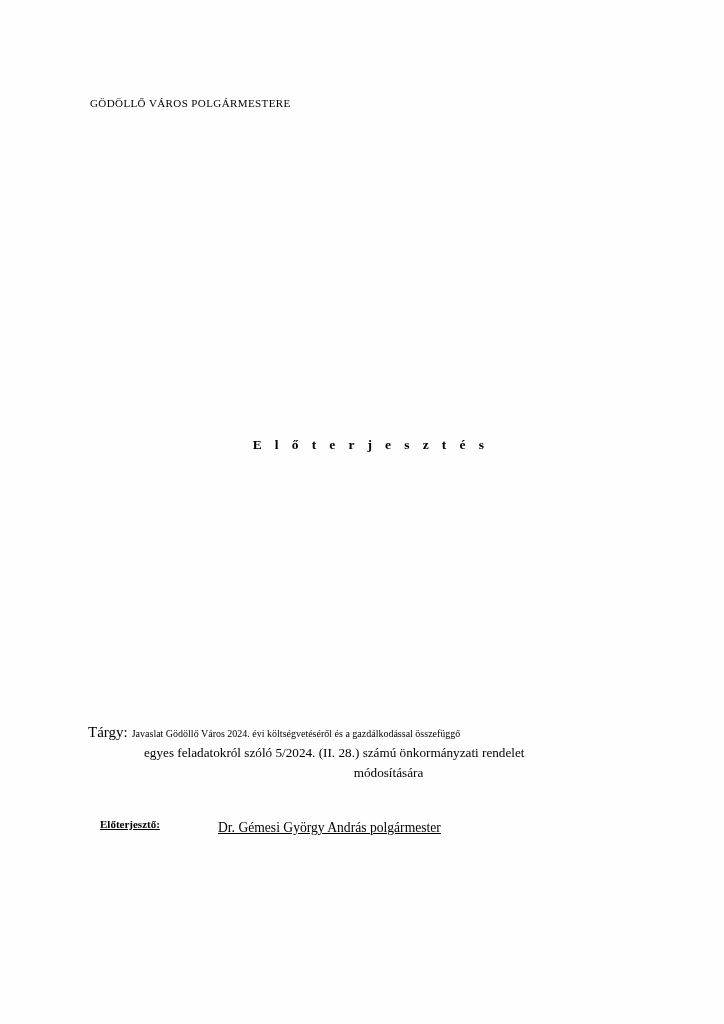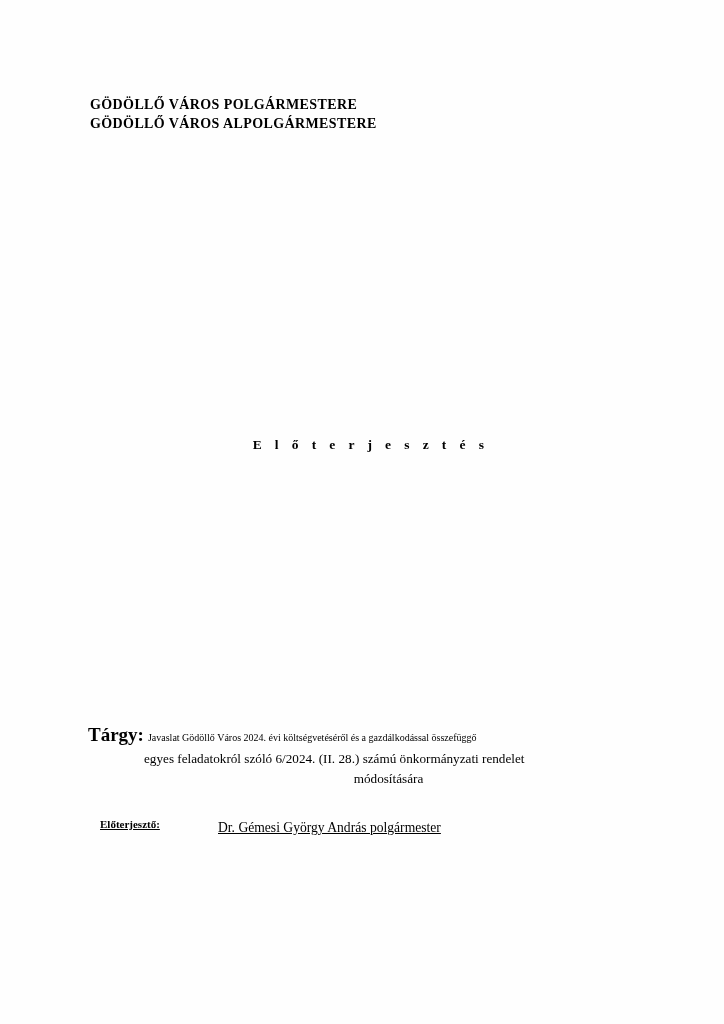--- a/index.html
+++ b/index.html
@@ -21,22 +21,22 @@
     background: #fefefe;
   }
   .header-block {
     position: absolute;
     left: 90px;
     top: 96px;
     line-height: 1.35;
   }
   .header-line {
     font-family: "Liberation Serif", serif;
-    font-weight: bold;
-    font-size: 14px;
+    font-weight: normal;
+    font-size: 11px;
     letter-spacing: 0.4px;
     white-space: nowrap;
   }
   .doc-type {
     position: absolute;
     left: 16px;
     right: 0;
     top: 437px;
     text-align: center;
     font-weight: bold;
@@ -51,22 +51,22 @@
     width: 545px;
   }
   .subject-row {
     display: block;
     text-align: justify;
     text-justify: inter-word;
     font-size: 13.2px;
     line-height: 1.52;
   }
   .subject-label {
-    font-weight: bold;
-    font-size: 19px;
+    font-weight: normal;
+    font-size: 15px;
     margin-right: 4px;
   }
   .subject-text {
     font-size: 10px;
   }
   .subject-cont {
     display: block;
     margin-left: 56px;
     text-align: justify;
     text-justify: inter-word;
@@ -109,28 +109,27 @@
     text-decoration: underline;
   }
 </style>
 </head>
 <body>
 
 <div class="page">
 
   <div class="header-block">
     <div class="header-line">GÖDÖLLŐ VÁROS POLGÁRMESTERE</div>
-    <div class="header-line">GÖDÖLLŐ VÁROS ALPOLGÁRMESTERE</div>
   </div>
 
   <div class="doc-type">E l ő t e r j e s z t é s</div>
 
   <div class="subject-block">
     <span class="subject-row"><span class="subject-label">Tárgy:</span><span class="subject-text">Javaslat Gödöllő Város 2024. évi költségvetéséről és a gazdálkodással összefüggő</span></span>
-    <span class="subject-cont">egyes feladatokról szóló 6/2024. (II. 28.) számú önkormányzati rendelet</span>
+    <span class="subject-cont">egyes feladatokról szóló 5/2024. (II. 28.) számú önkormányzati rendelet</span>
     <span class="subject-cont2">módosítására</span>
   </div>
 
   <div class="presenter-block">
     <span class="presenter-label">Előterjesztő:</span>
     <span class="presenter-names">
       <span class="presenter-name">Dr. Gémesi György András polgármester</span>
     </span>
   </div>
 

